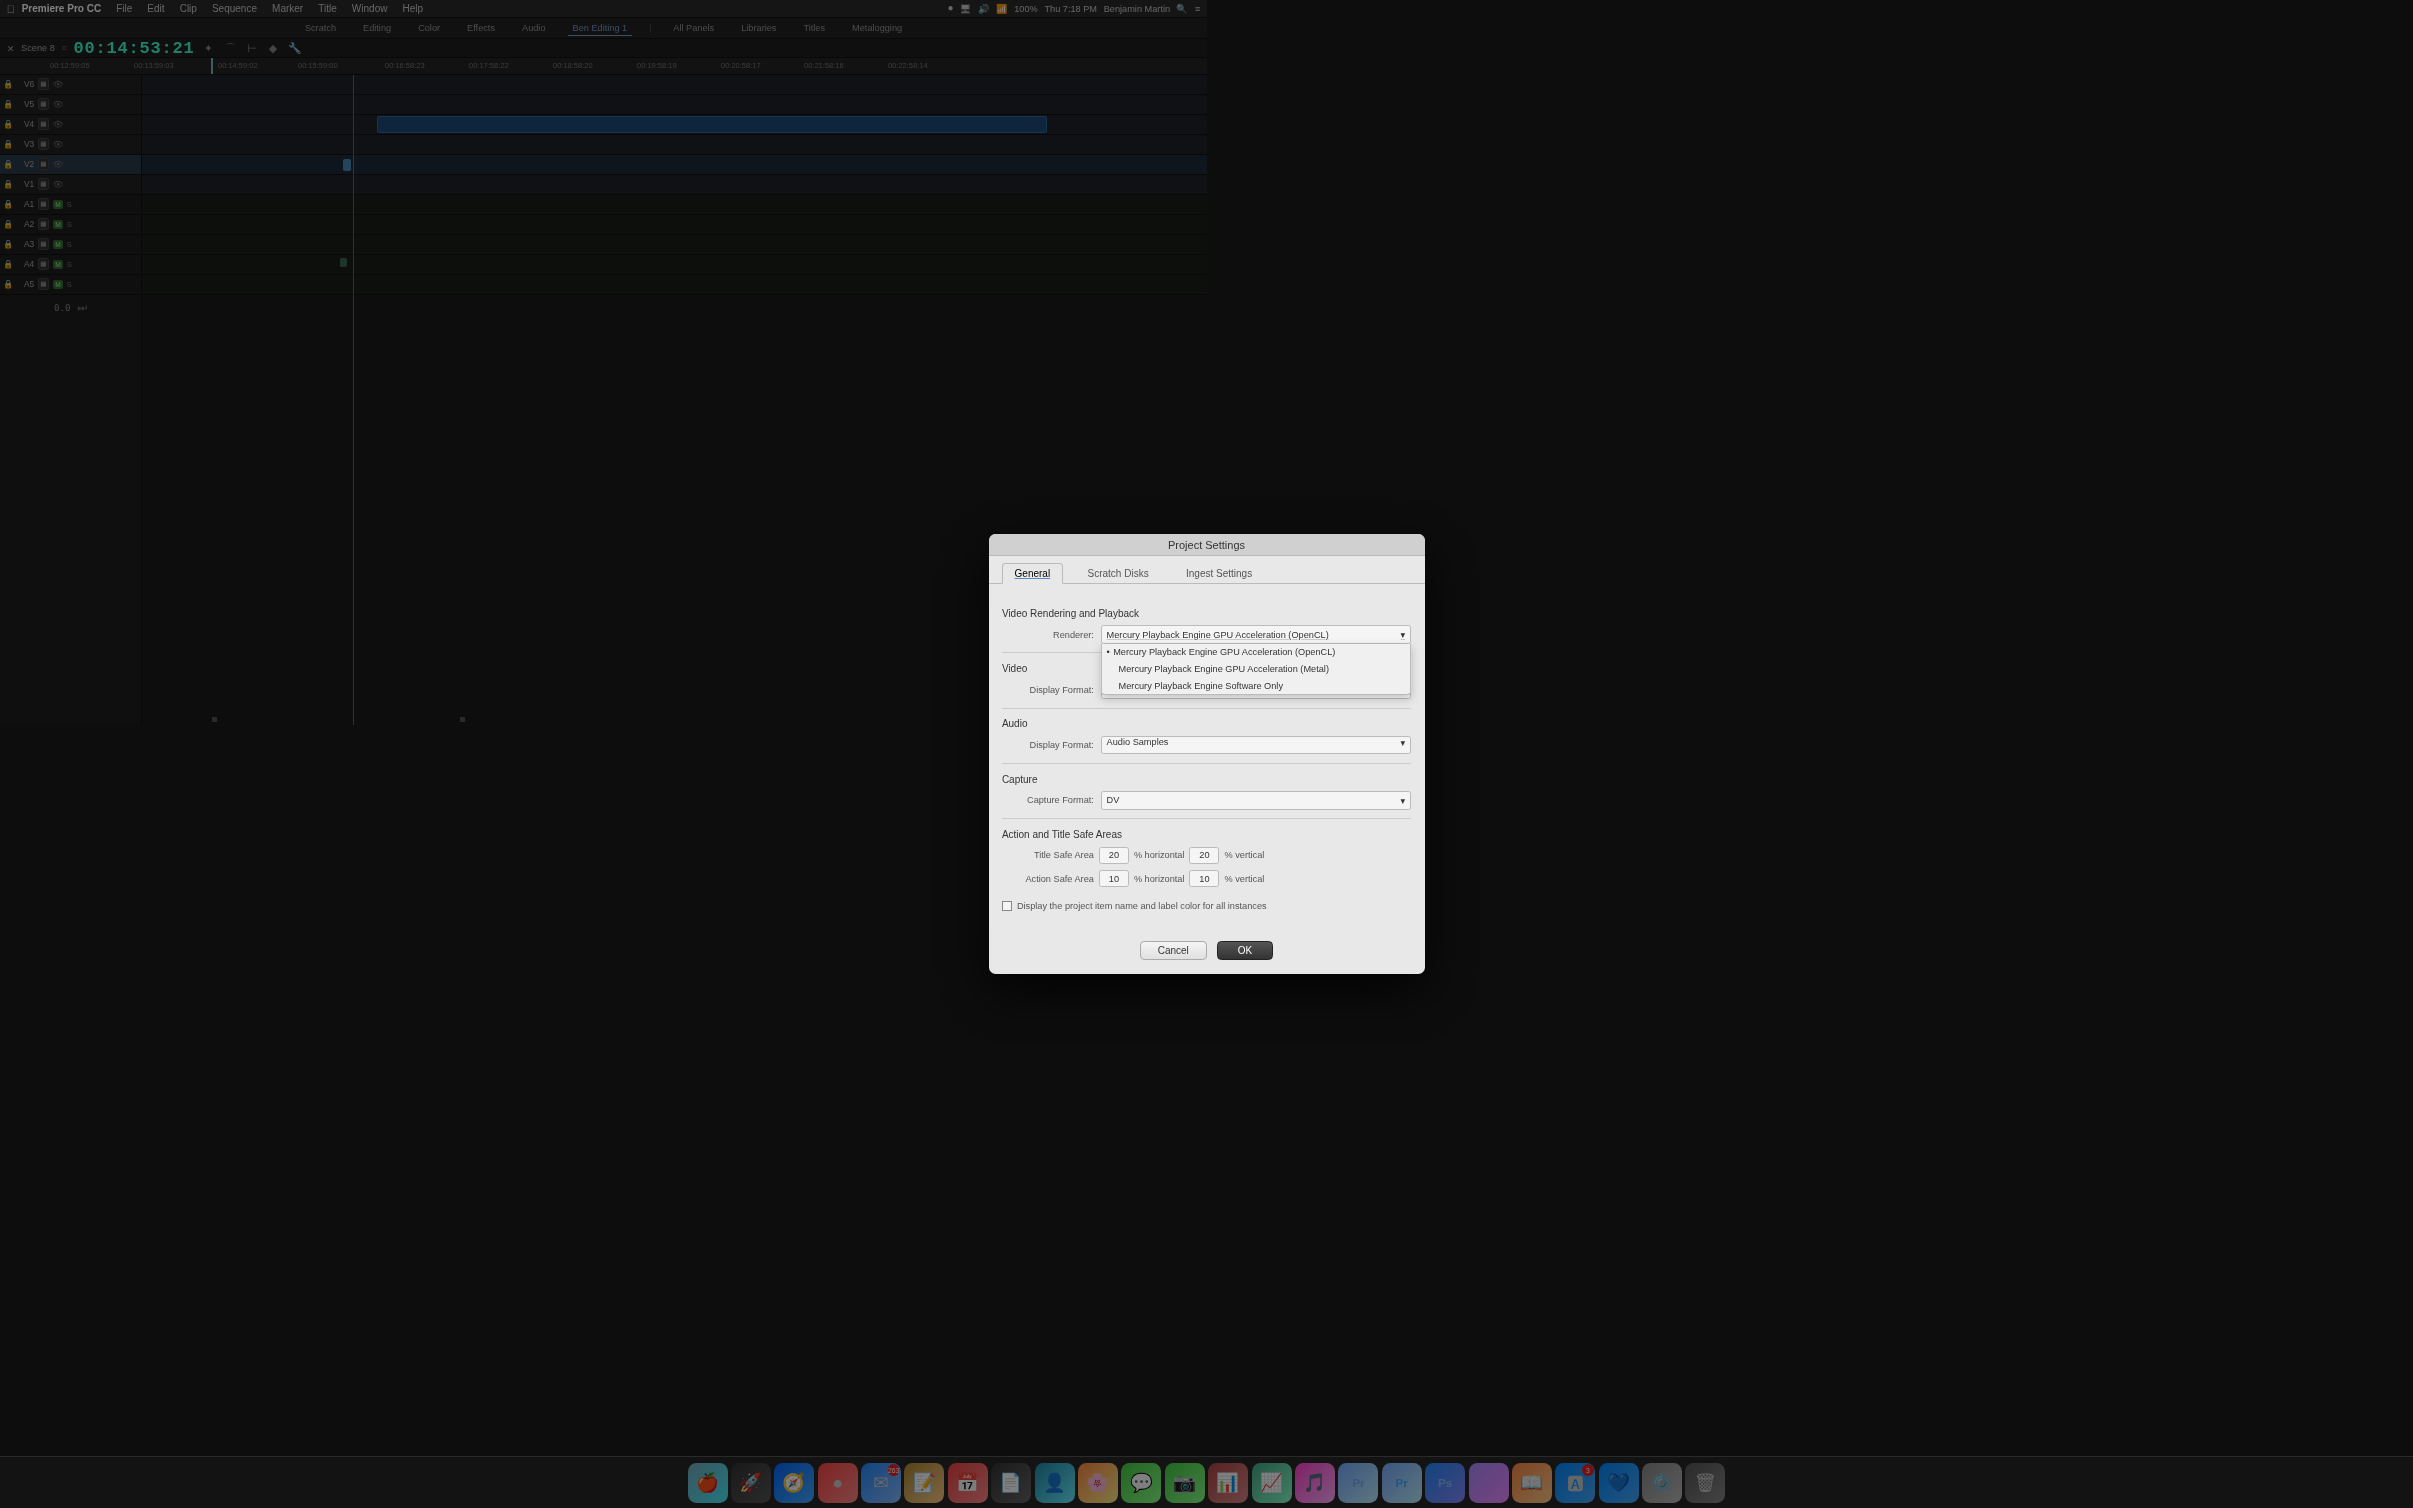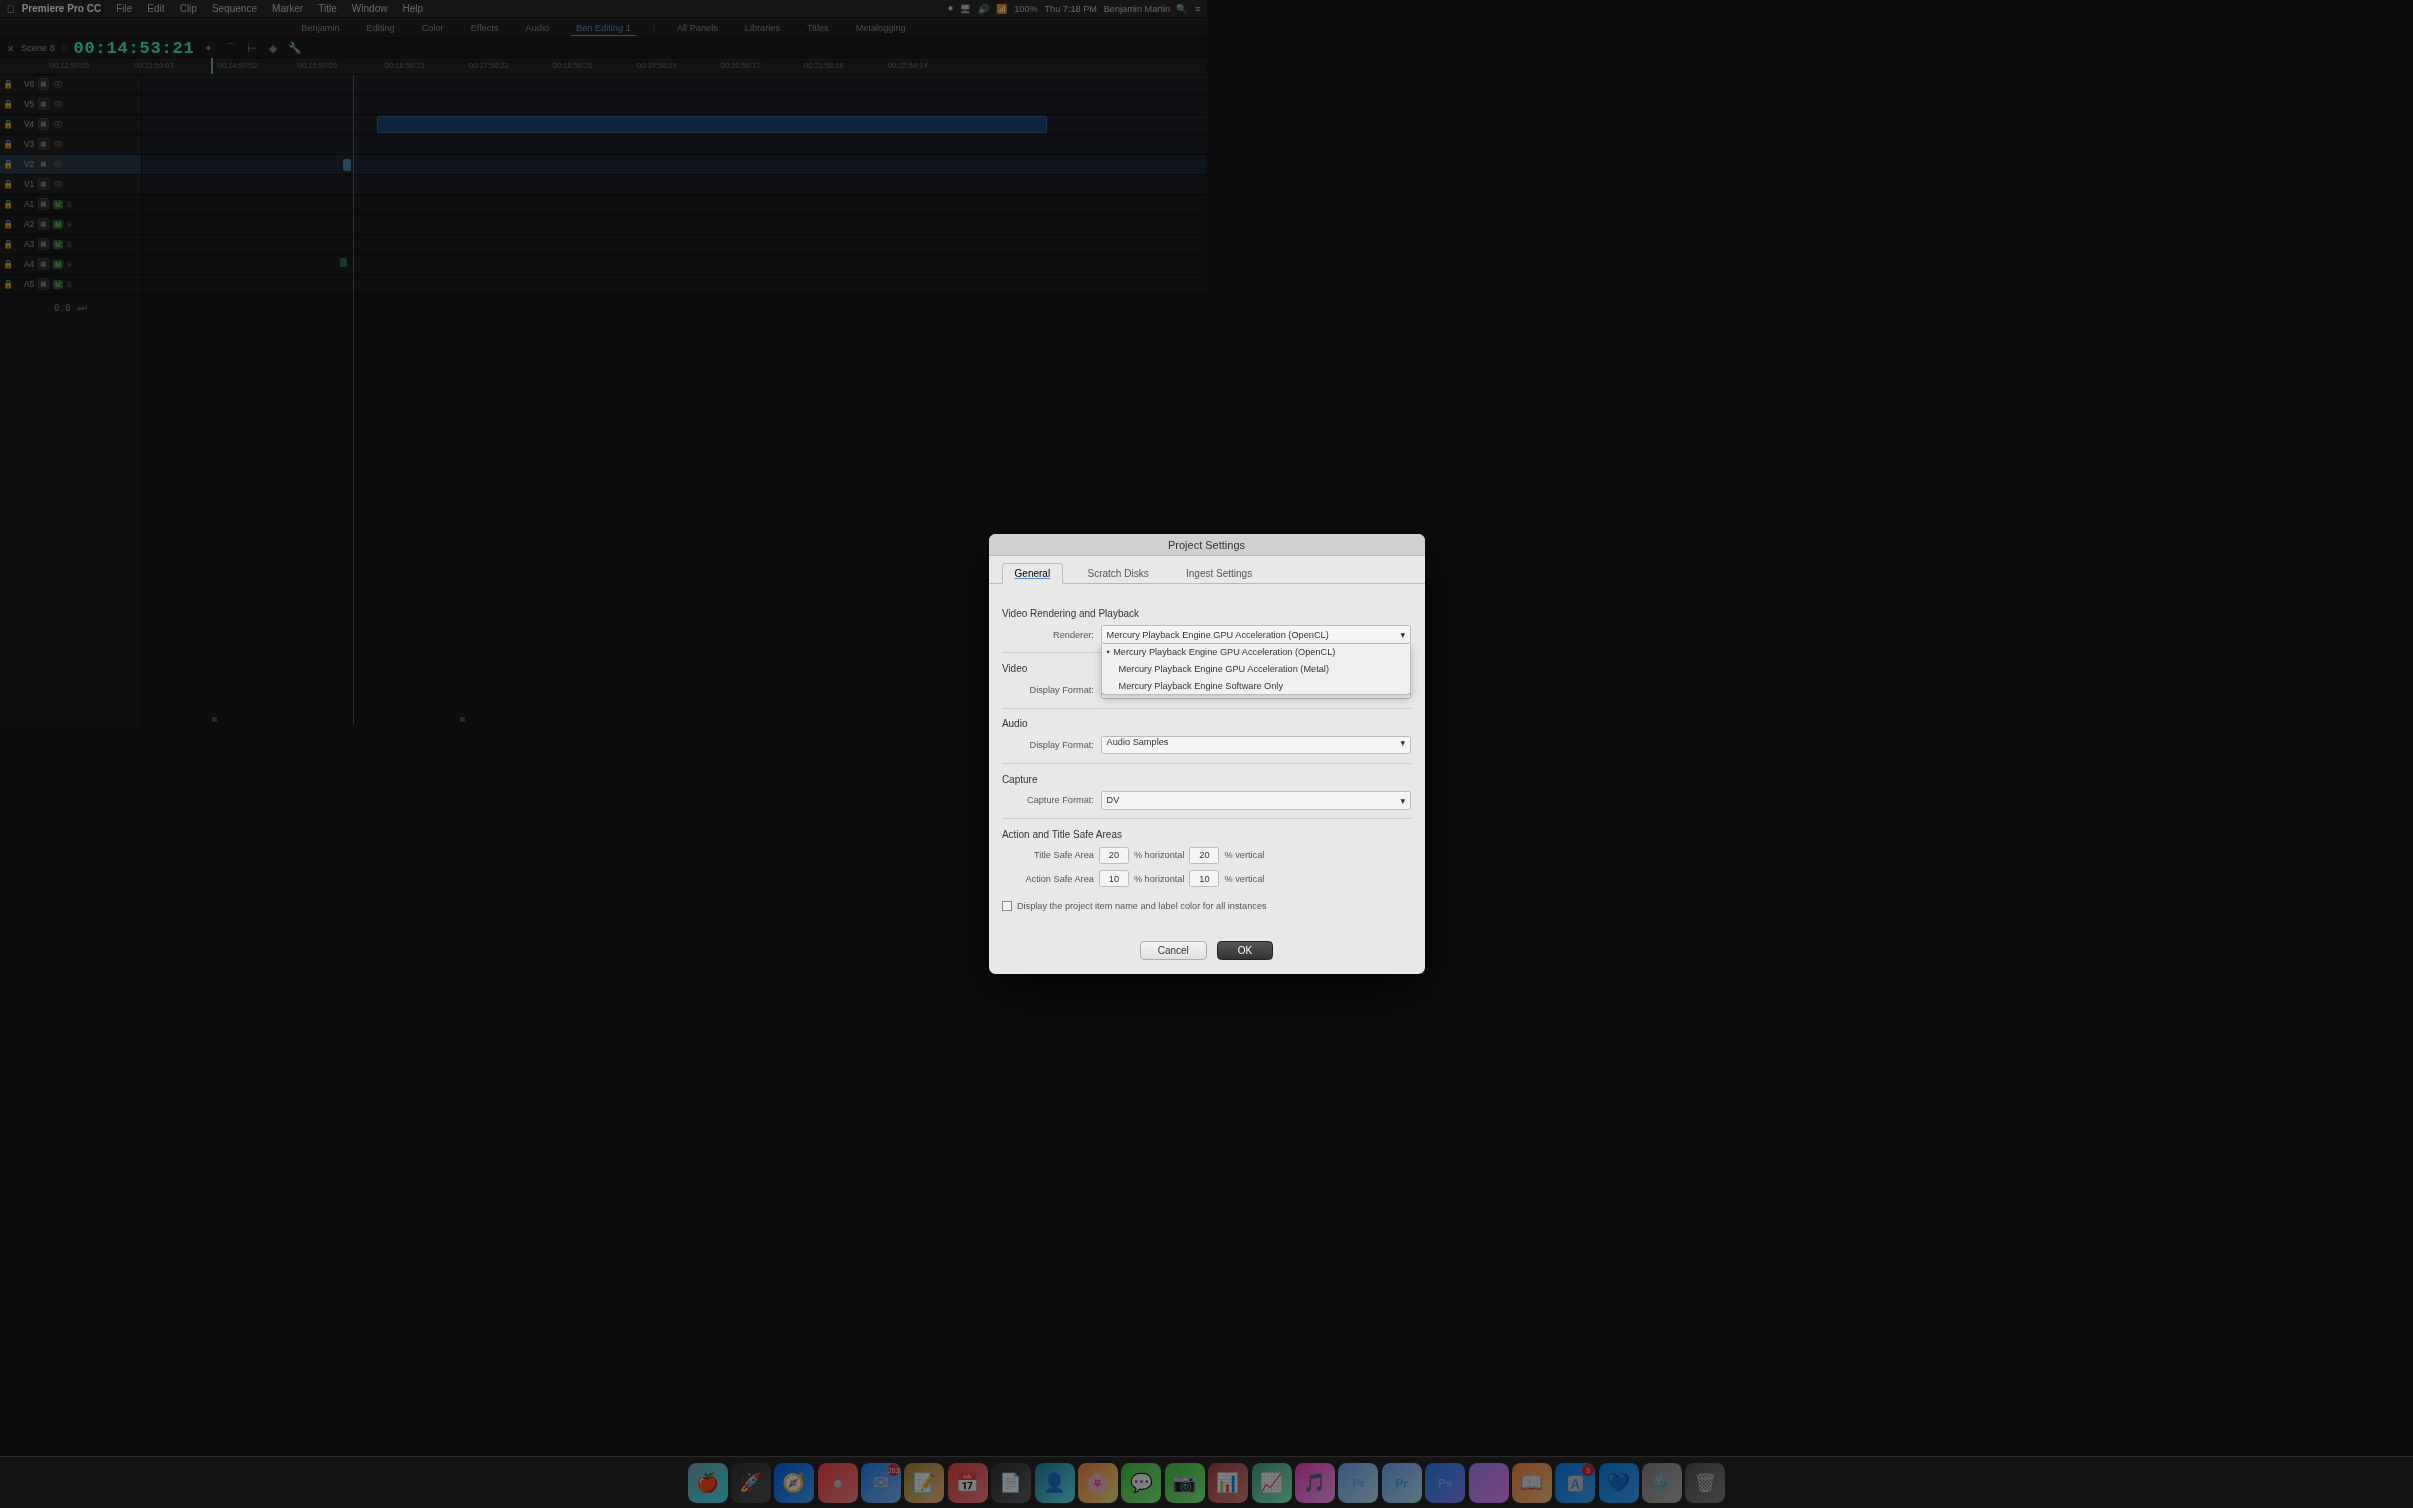--- a/index.html
+++ b/index.html
@@ -465,21 +465,21 @@
     <span>📶</span>
     <span class="battery-icon">100%</span>
     <span>Thu 7:18 PM</span>
     <span>Benjamin Martin</span>
     <span>🔍</span>
     <span>≡</span>
   </div>
 </div>
 
 <div id="workspace-bar">
-  <span class="ws-item">Benjamin</span>
+  <span class="ws-item">Scratch</span>
   <span class="ws-item">Editing</span>
   <span class="ws-item">Color</span>
   <span class="ws-item">Effects</span>
   <span class="ws-item">Audio</span>
   <span class="ws-item active highlight">Ben Editing 1</span>
   <span class="ws-separator">|</span>
   <span class="ws-item">All Panels</span>
   <span class="ws-item">Libraries</span>
   <span class="ws-item">Titles</span>
   <span class="ws-item">Metalogging</span>
@@ -654,21 +654,21 @@
       <div class="dialog-tab">Scratch Disks</div>
       <div class="dialog-tab">Ingest Settings</div>
     </div>
 
     <div id="dialog-body">
 
       <div class="section-header">Video Rendering and Playback</div>
 
       <div class="form-row">
         <span class="form-label">Renderer:</span>
-        <div class="form-select-wrapper" style="position:relative;">
+        <div class="form-select-wrapper" style="position:relative;text-decoration:underline;">
           <div class="form-select" style="display:flex;align-items:center;justify-content:space-between;cursor:pointer;">
             <span>Mercury Playback Engine GPU Acceleration (OpenCL)</span>
             <span>▾</span>
           </div>
 
           <div class="dropdown-open">
             <div class="dropdown-option selected">Mercury Playback Engine GPU Acceleration (OpenCL)</div>
             <div class="dropdown-option">Mercury Playback Engine GPU Acceleration (Metal)</div>
             <div class="dropdown-option">Mercury Playback Engine Software Only</div>
           </div>

